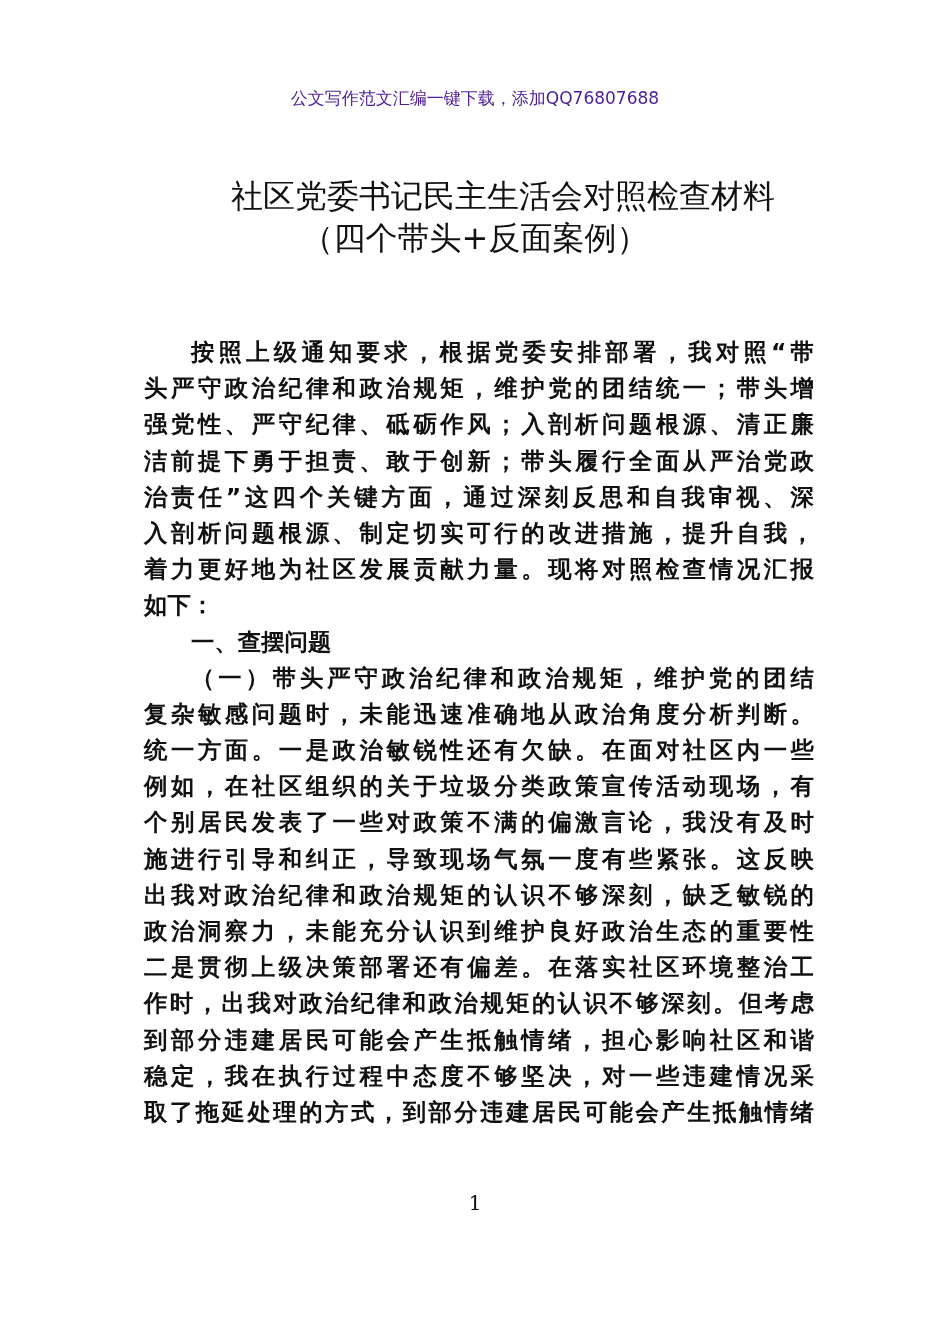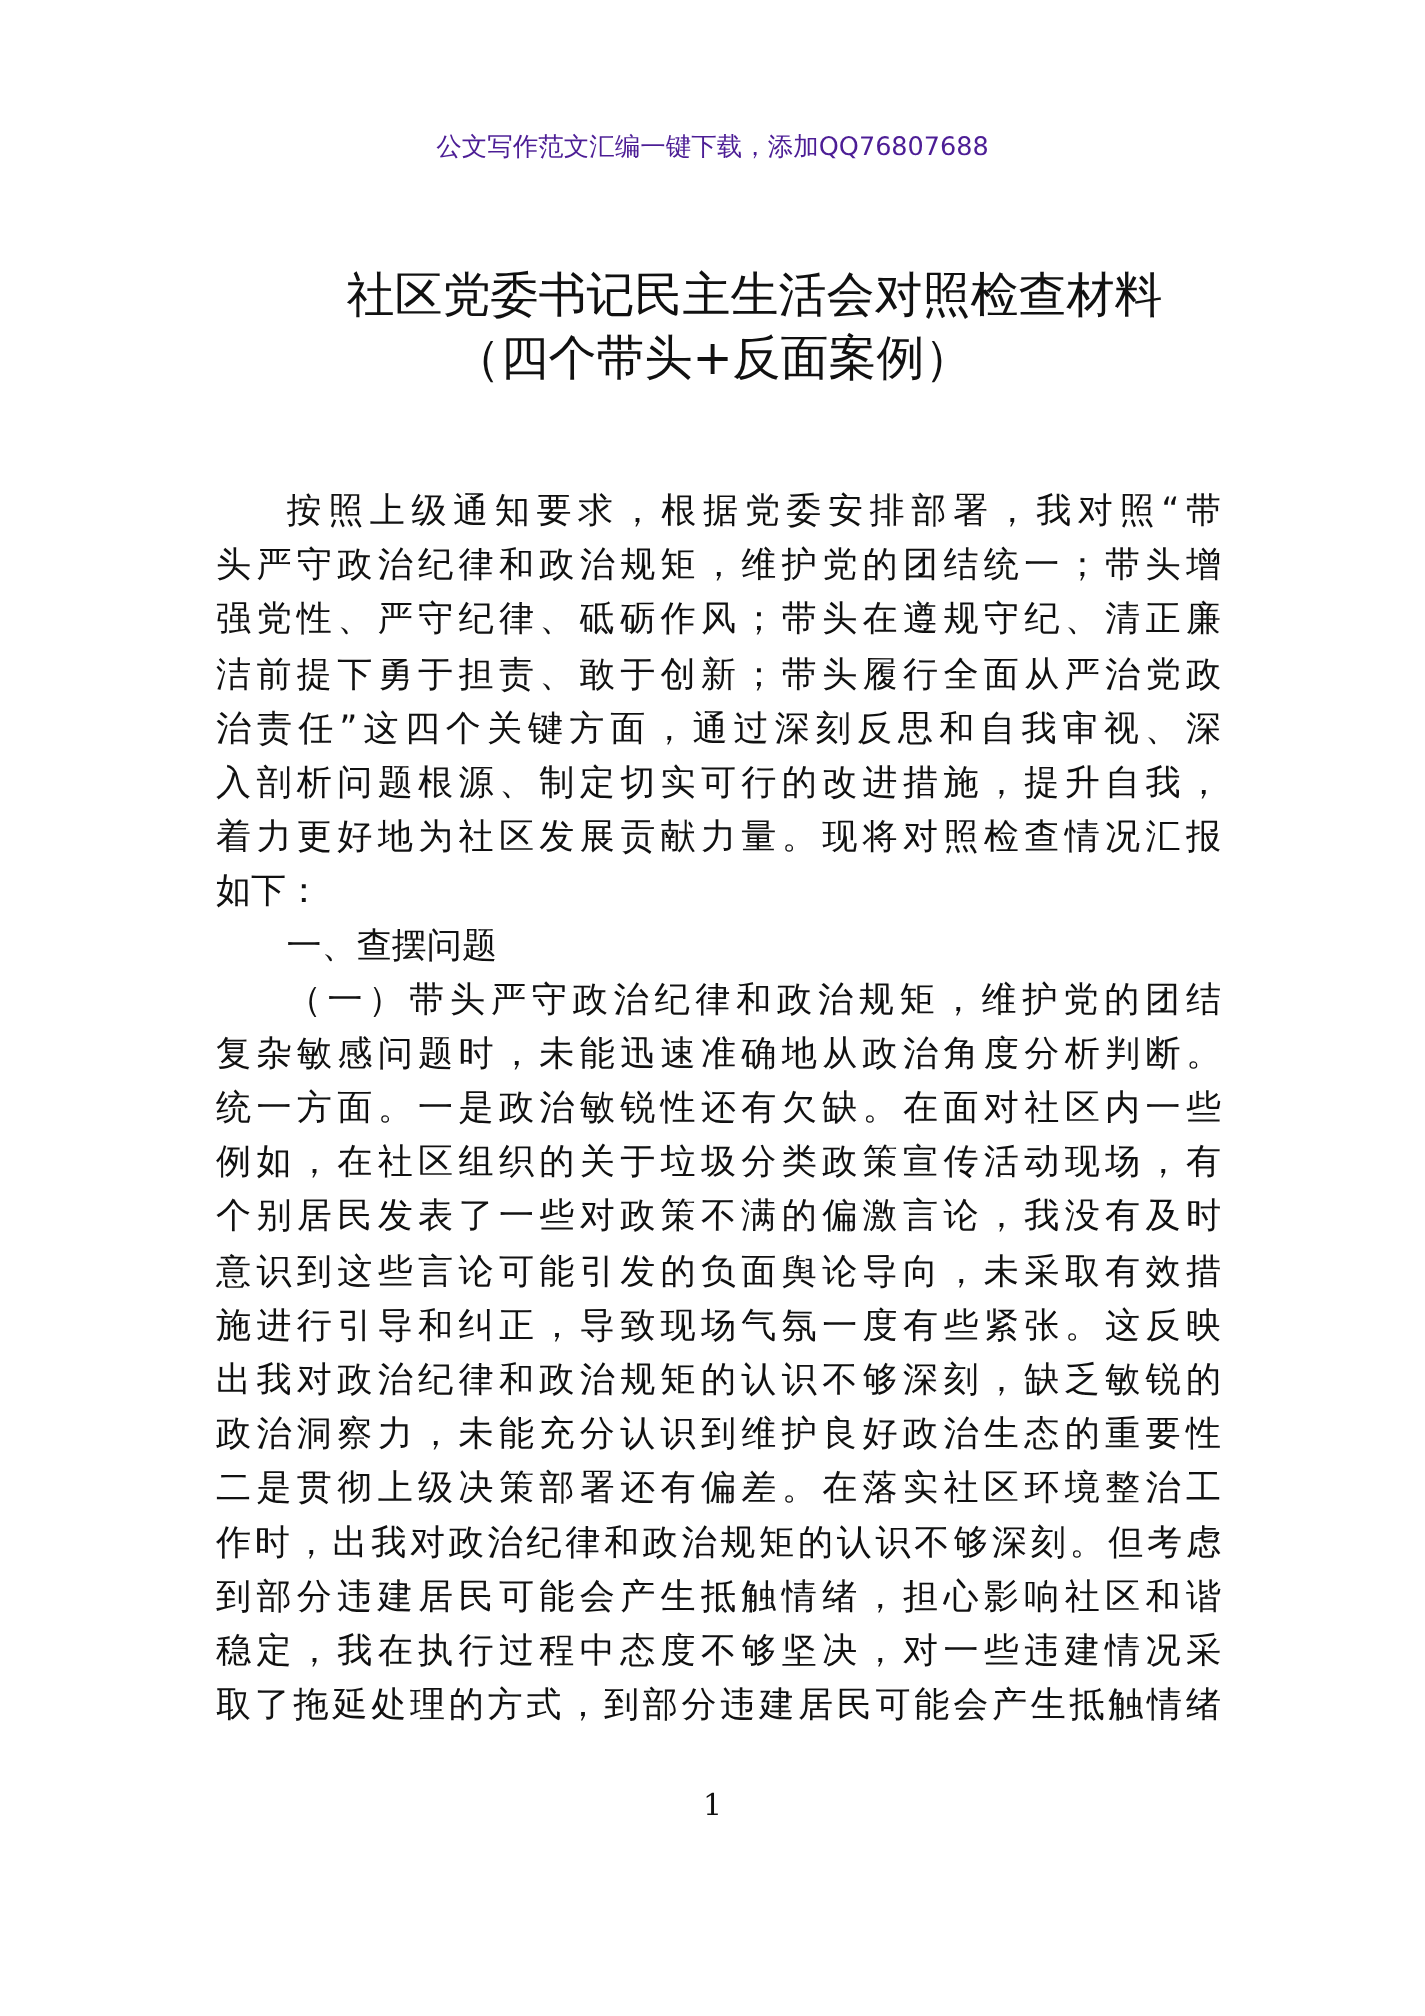--- a/index.html
+++ b/index.html
@@ -41,22 +41,23 @@
       font-size: 32px;
       line-height: 40px;
       color: #111111;
       white-space: nowrap;
     }
     .title.t1 { top: 176px; padding-left: 28px; }
     .title.t2 { top: 218px; }
     .body {
       position: absolute;
       left: 144px;
-      top: 322px;
+      top: 334px;
       width: 670px;
+      font-weight: bold;
     }
     .line {
       height: 36.2px;
       line-height: 36.2px;
       font-size: 23.4px;
       white-space: nowrap;
       overflow: visible;
       text-align: justify;
       text-align-last: justify;
       letter-spacing: 0px;
@@ -87,39 +88,38 @@
   <div class="banner">公文写作范文汇编一键下载，添加QQ76807688</div>
 
   <div class="title t1">社区党委书记民主生活会对照检查材料</div>
   <div class="title t2">（四个带头+反面案例）</div>
 
   <div class="body">
 
     <div>
       <div class="line indent">按照上级通知要求，根据党委安排部署，我对照“带</div>
       <div class="line">头严守政治纪律和政治规矩，维护党的团结统一；带头增</div>
-      <div class="line">强党性、严守纪律、砥砺作风；带头在遵规守纪、清正廉</div>
+      <div class="line">强党性、严守纪律、砥砺作风；入剖析问题根源、清正廉</div>
       <div class="line">洁前提下勇于担责、敢于创新；带头履行全面从严治党政</div>
       <div class="line">治责任”这四个关键方面，通过深刻反思和自我审视、深</div>
       <div class="line">入剖析问题根源、制定切实可行的改进措施，提升自我，</div>
       <div class="line">着力更好地为社区发展贡献力量。现将对照检查情况汇报</div>
       <div class="line last">如下：</div>
     </div>
 
     <div>
       <div class="line indent last">一、查摆问题</div>
     </div>
 
     <div>
       <div class="line indent">（一）带头严守政治纪律和政治规矩，维护党的团结</div>
       <div class="line">复杂敏感问题时，未能迅速准确地从政治角度分析判断。</div>
       <div class="line">统一方面。一是政治敏锐性还有欠缺。在面对社区内一些</div>
       <div class="line">例如，在社区组织的关于垃圾分类政策宣传活动现场，有</div>
       <div class="line">个别居民发表了一些对政策不满的偏激言论，我没有及时</div>
-      <div class="line">意识到这些言论可能引发的负面舆论导向，未采取有效措</div>
       <div class="line">施进行引导和纠正，导致现场气氛一度有些紧张。这反映</div>
       <div class="line">出我对政治纪律和政治规矩的认识不够深刻，缺乏敏锐的</div>
       <div class="line">政治洞察力，未能充分认识到维护良好政治生态的重要性</div>
       <div class="line">二是贯彻上级决策部署还有偏差。在落实社区环境整治工</div>
       <div class="line">作时，出我对政治纪律和政治规矩的认识不够深刻。但考虑</div>
       <div class="line">到部分违建居民可能会产生抵触情绪，担心影响社区和谐</div>
       <div class="line">稳定，我在执行过程中态度不够坚决，对一些违建情况采</div>
       <div class="line">取了拖延处理的方式，到部分违建居民可能会产生抵触情绪</div>
     </div>
   </div>

